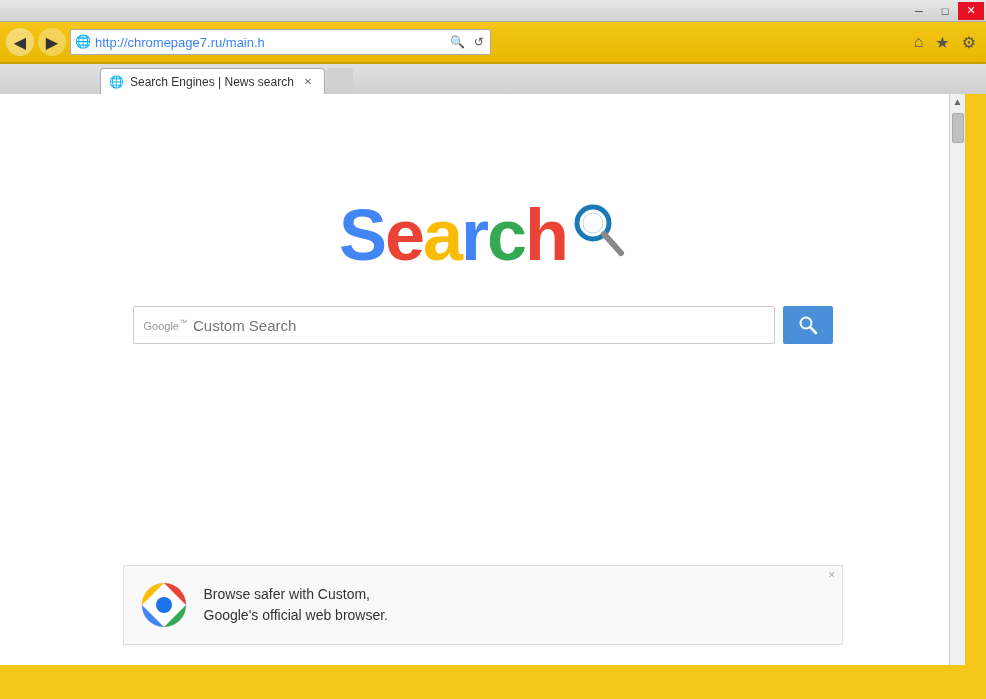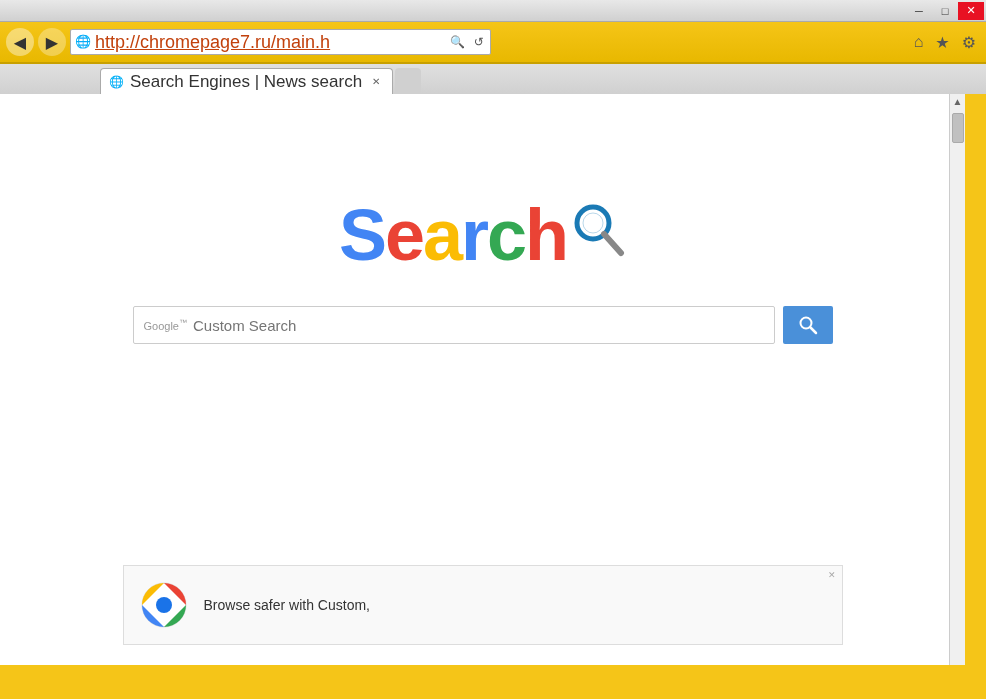--- a/index.html
+++ b/index.html
@@ -71,24 +71,23 @@
     .address-ie-icon {
       width: 16px;
       height: 16px;
       font-size: 13px;
       color: #1e78c8;
     }
     .address-input {
       flex: 1;
       border: none;
       outline: none;
-      font-size: 18px;
-      color: #c2410c;
+      font-size: 13px;
+      color: #3b82f6;
       background: transparent;
-      text-decoration: underline;
     }
     .address-search-btn, .address-refresh-btn {
       background: none;
       border: none;
       cursor: pointer;
       font-size: 12px;
       color: #555;
       padding: 0 2px;
     }
 
@@ -111,21 +110,21 @@
       align-items: center;
       padding: 0 8px;
       gap: 6px;
       font-size: 12px;
       color: #333;
       min-width: 160px;
       cursor: pointer;
       position: relative;
     }
     .tab-icon { font-size: 12px; }
-    .tab-label { flex: 1; overflow: hidden; white-space: nowrap; text-overflow: ellipsis; font-size: 17px; }
+    .tab-label { flex: 1; overflow: hidden; white-space: nowrap; text-overflow: ellipsis; font-size: 12px; }
     .tab-close {
       width: 16px;
       height: 16px;
       border-radius: 2px;
       display: flex;
       align-items: center;
       justify-content: center;
       font-size: 10px;
       cursor: pointer;
       color: #666;
@@ -386,20 +385,21 @@
         <path d="M24 2 A22 22 0 0 1 46 24" fill="#ea4335"></path>
         <path d="M46 24 A22 22 0 0 1 24 46" fill="#34a853"></path>
         <path d="M24 46 A22 22 0 0 1 2 24" fill="#4285f4"></path>
         <path d="M2 24 A22 22 0 0 1 24 2" fill="#fbbc04"></path>
 
         <circle cx="24" cy="24" r="10" fill="white"></circle>
         <circle cx="24" cy="24" r="8" fill="#1a73e8"></circle>
       </svg>
       <div class="ad-text">
         <span>Browse safer with Custom,</span><br>
+        <span>Google's official web browser.</span>
       </div>
     </div>
 
     <div class="scrollbar">
       <span class="scrollbar-arrow">▲</span>
       <div class="scrollbar-thumb"></div>
     </div>
   </div>
 </div>
 

